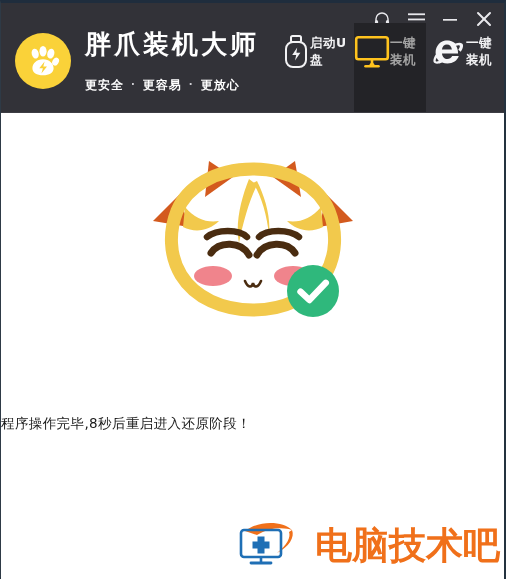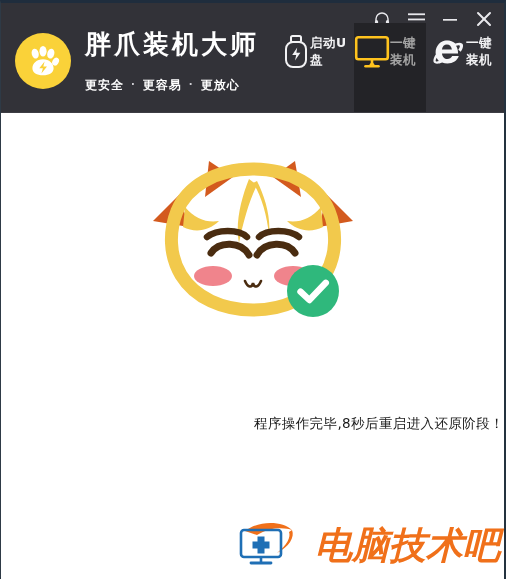--- a/index.html
+++ b/index.html
@@ -87,30 +87,30 @@
     height:466px;
     background:#ffffff;
   }
   .mascot-wrap{
     position:absolute;left:0;right:0;top:22px;
     display:flex;justify-content:center;
   }
   .mascot{position:relative;width:260px;height:210px;}
   .status{
     position:absolute;left:0;right:0;top:302px;
-    text-align:right;
+    text-align:left;
     font-size:13.5px;
     color:#1a1a1a;
     letter-spacing:.4px;
     font-family:"DejaVu Sans","Liberation Sans",sans-serif;
   }
   
   .watermark{
     position:absolute;right:4px;bottom:8px;
-    display:flex;align-items:center;gap:18px;font-style:italic;
+    display:flex;align-items:center;gap:18px;
   }
   .wm-text{
     font-size:37px;font-weight:bold;color:#f0701a;
     letter-spacing:0px;line-height:40px;
     font-family:"DejaVu Sans","Liberation Sans",sans-serif;
   }
 </style>
 </head>
 <body>
 

